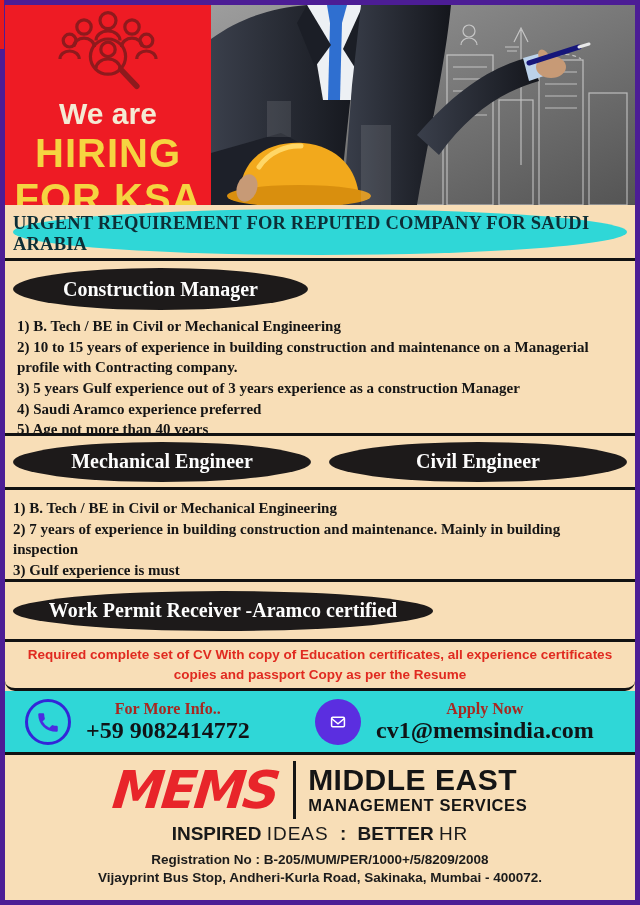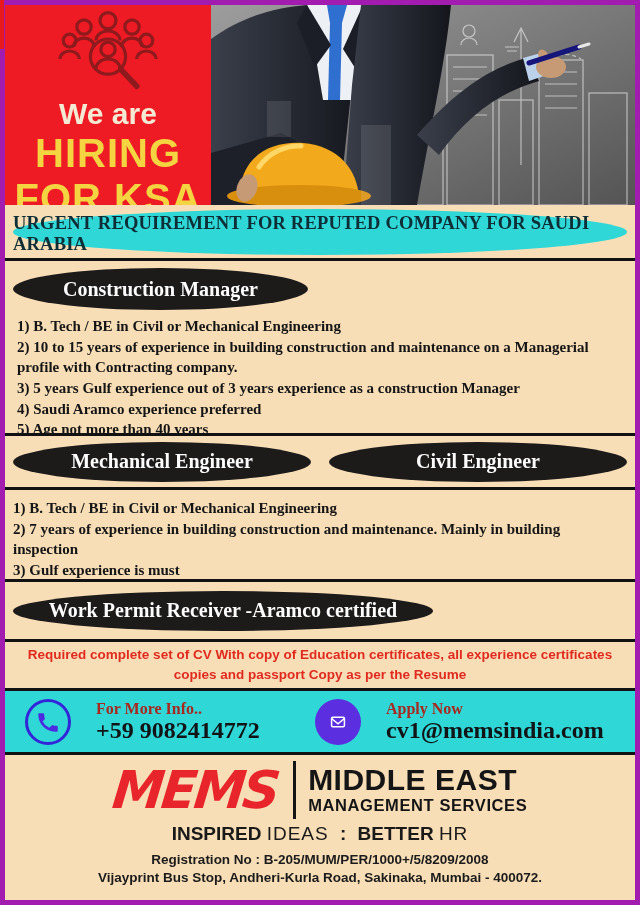--- a/index.html
+++ b/index.html
@@ -1,17 +1,17 @@
 <!DOCTYPE html>
 <html><head>
 <meta charset="utf-8">
 <style>
   * { margin:0; padding:0; box-sizing:border-box; }
   body { background:#222; font-family:"Liberation Serif", serif; }
-  .poster{ position:relative; width:640px; height:905px; background:#a21caf; margin:0 auto; overflow:hidden; }
+  .poster{ position:relative; width:640px; height:905px; background:#4c1d95; margin:0 auto; overflow:hidden; }
   .edge-stripe{ position:absolute; left:0; top:0; width:4px; height:49px; background:#e8191c; z-index:5; }
   .inner{ position:absolute; left:5px; top:5px; right:5px; bottom:5px; display:flex; flex-direction:column; background:#f8deb7; }
 
   
   .hero{ height:200px; display:flex; flex:0 0 auto; }
   .hero-red{ width:206px; background:#ee1b24; display:flex; flex-direction:column; align-items:center; padding-top:6px; }
   .hero-photo{ flex:1; position:relative; background:#777; }
   .hero-photo svg{ display:block; width:100%; height:100%; }
   .we-are{ font-family:"Liberation Sans", sans-serif; font-weight:600; font-size:30px; color:#f4ead4; margin-top:2px; }
   .big-yellow{ font-family:"Liberation Sans", sans-serif; font-weight:800; font-size:40px; color:#f5d441; letter-spacing:1px; line-height:1.12; }
@@ -27,31 +27,31 @@
   .job1{ height:175px; padding:7px 8px 0 8px; }
   .job1 .pill{ width:295px; height:42px;text-align:center; }
   .req-list{ padding:6px 4px 0 4px; font-weight:700; font-size:15px; color:#151515; line-height:1.38; }
   .pills-row{ height:54px; display:flex; align-items:center; justify-content:space-between; padding:12px 8px;gap:12px; }
   .pills-row .pill{ width:298px; height:40px; }
   .job2-list{ height:92px; padding:8px 8px 0 8px; }
   .job3{ height:60px; display:flex; align-items:center; padding:0 8px; }
   .job3 .pill{ width:420px; height:40px; }
 
   
-  .cv-note{ height:49px; background:#f8deb7; border-bottom:3px solid #121212; display:flex; align-items:center; justify-content:center; text-align:center; padding:0 10px; flex:0 0 auto; }
+  .cv-note{ height:49px; background:#f8deb7; border-bottom:3px solid #121212; display:flex; align-items:center; justify-content:center; text-align:center; padding:0 10px; flex:0 0 auto;border-radius:10px; }
   .cv-note span{ font-family:"Liberation Sans", sans-serif; font-weight:700; font-size:13.5px; color:#e02a20; line-height:1.45; }
 
   
   .contact{ height:64px; background:#2fd7d7; border-bottom:3px solid #121212; display:flex; align-items:center; flex:0 0 auto; }
   .contact-block{ display:flex; align-items:center; }
   .contact-block.phone{ margin-left:20px; width:290px; }
   .icon-circle{ width:46px; height:46px; border-radius:50%; display:flex; align-items:center; justify-content:center; flex:0 0 auto; }
   .icon-circle.outline{ border:3px solid #3326d8; }
   .icon-circle.filled{ background:#5b2ee0; }
-  .contact-texts{ margin-left:25px; display:flex; flex-direction:column; }
+  .contact-texts{ margin-left:15px; display:flex; flex-direction:column;text-align:center; }
   .contact-label{ font-weight:700; font-size:16px; color:#a82820; }
   .contact-value{ font-weight:700; font-size:24px; color:#101417; line-height:1.05; }
 
   
   .footer{ flex:1; background:#f8deb7; display:flex; flex-direction:column; align-items:center; padding-top:6px; }
   .logo-row{ display:flex; align-items:center; }
   .mems-logo{ font-family:"DejaVu Sans", sans-serif; font-weight:bold; font-style:italic; font-size:52px; color:#e8252a; letter-spacing:-3px; transform:skewX(-6deg); line-height:1; }
   .logo-divider{ width:3px; height:58px; background:#151515; margin:0 12px 0 16px; }
   .company-names{ display:flex; flex-direction:column; font-family:"Liberation Sans", sans-serif; color:#151515; }
   .company-line1{ font-weight:800; font-size:30px; line-height:1.02; letter-spacing:.5px; }

